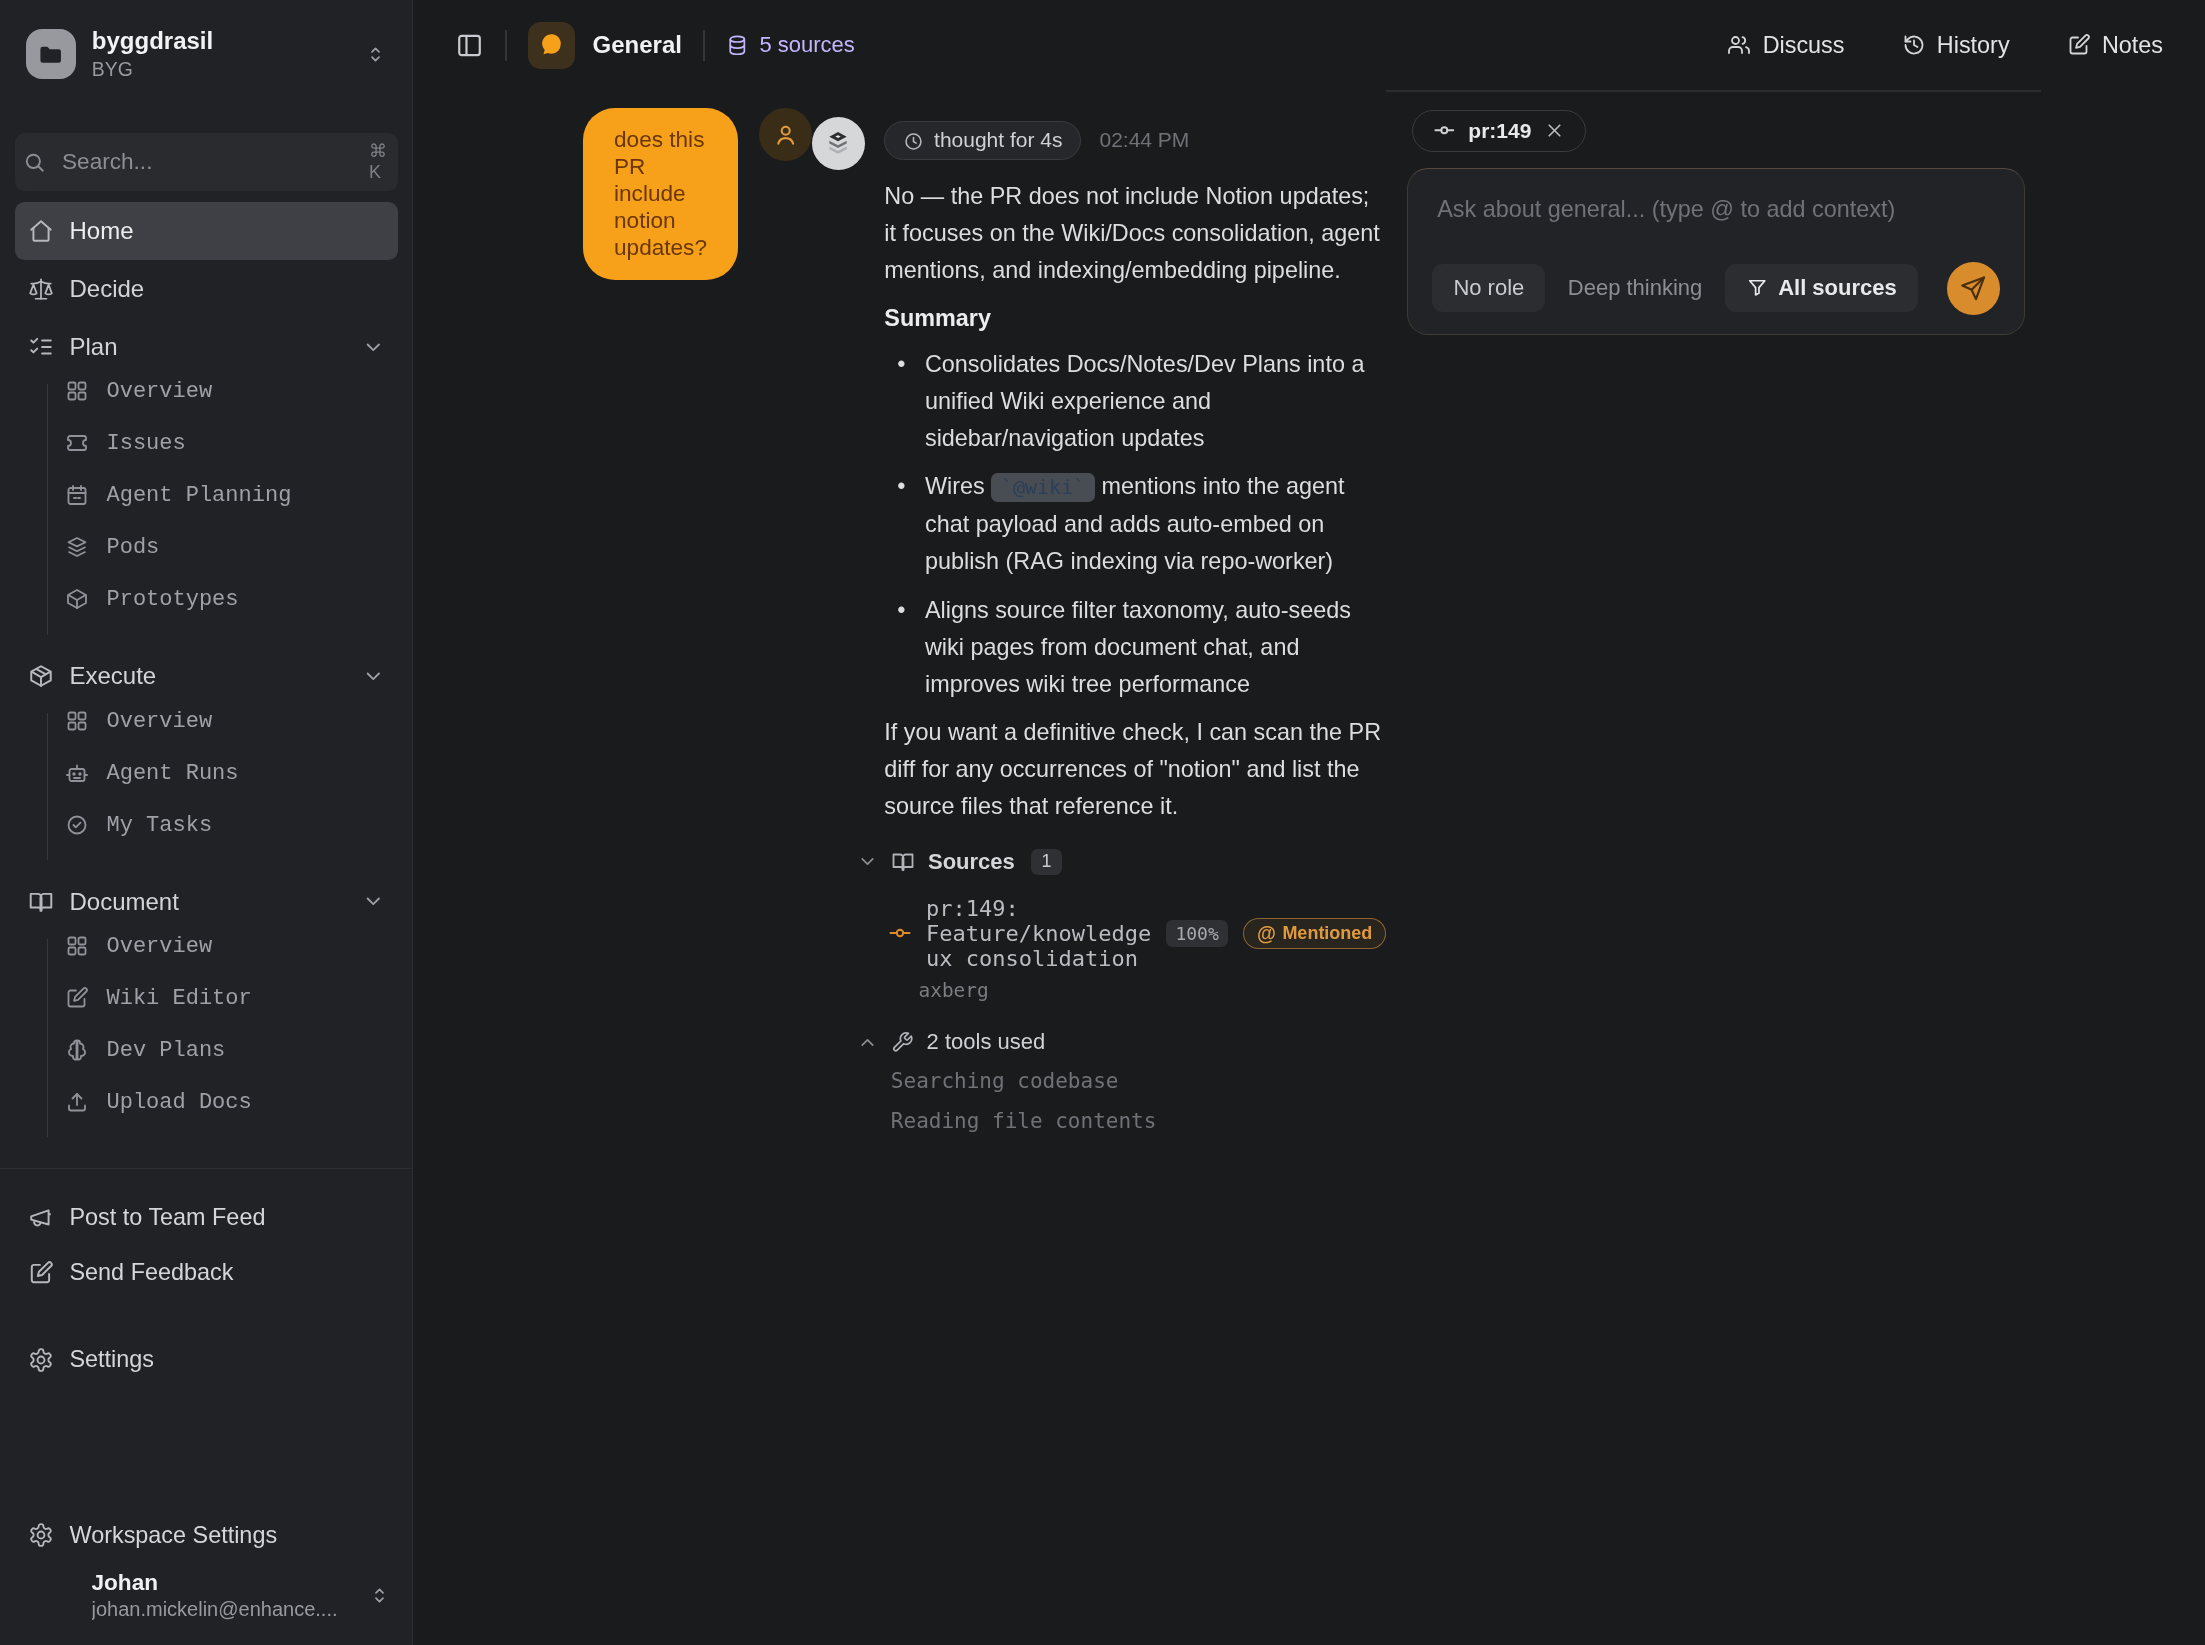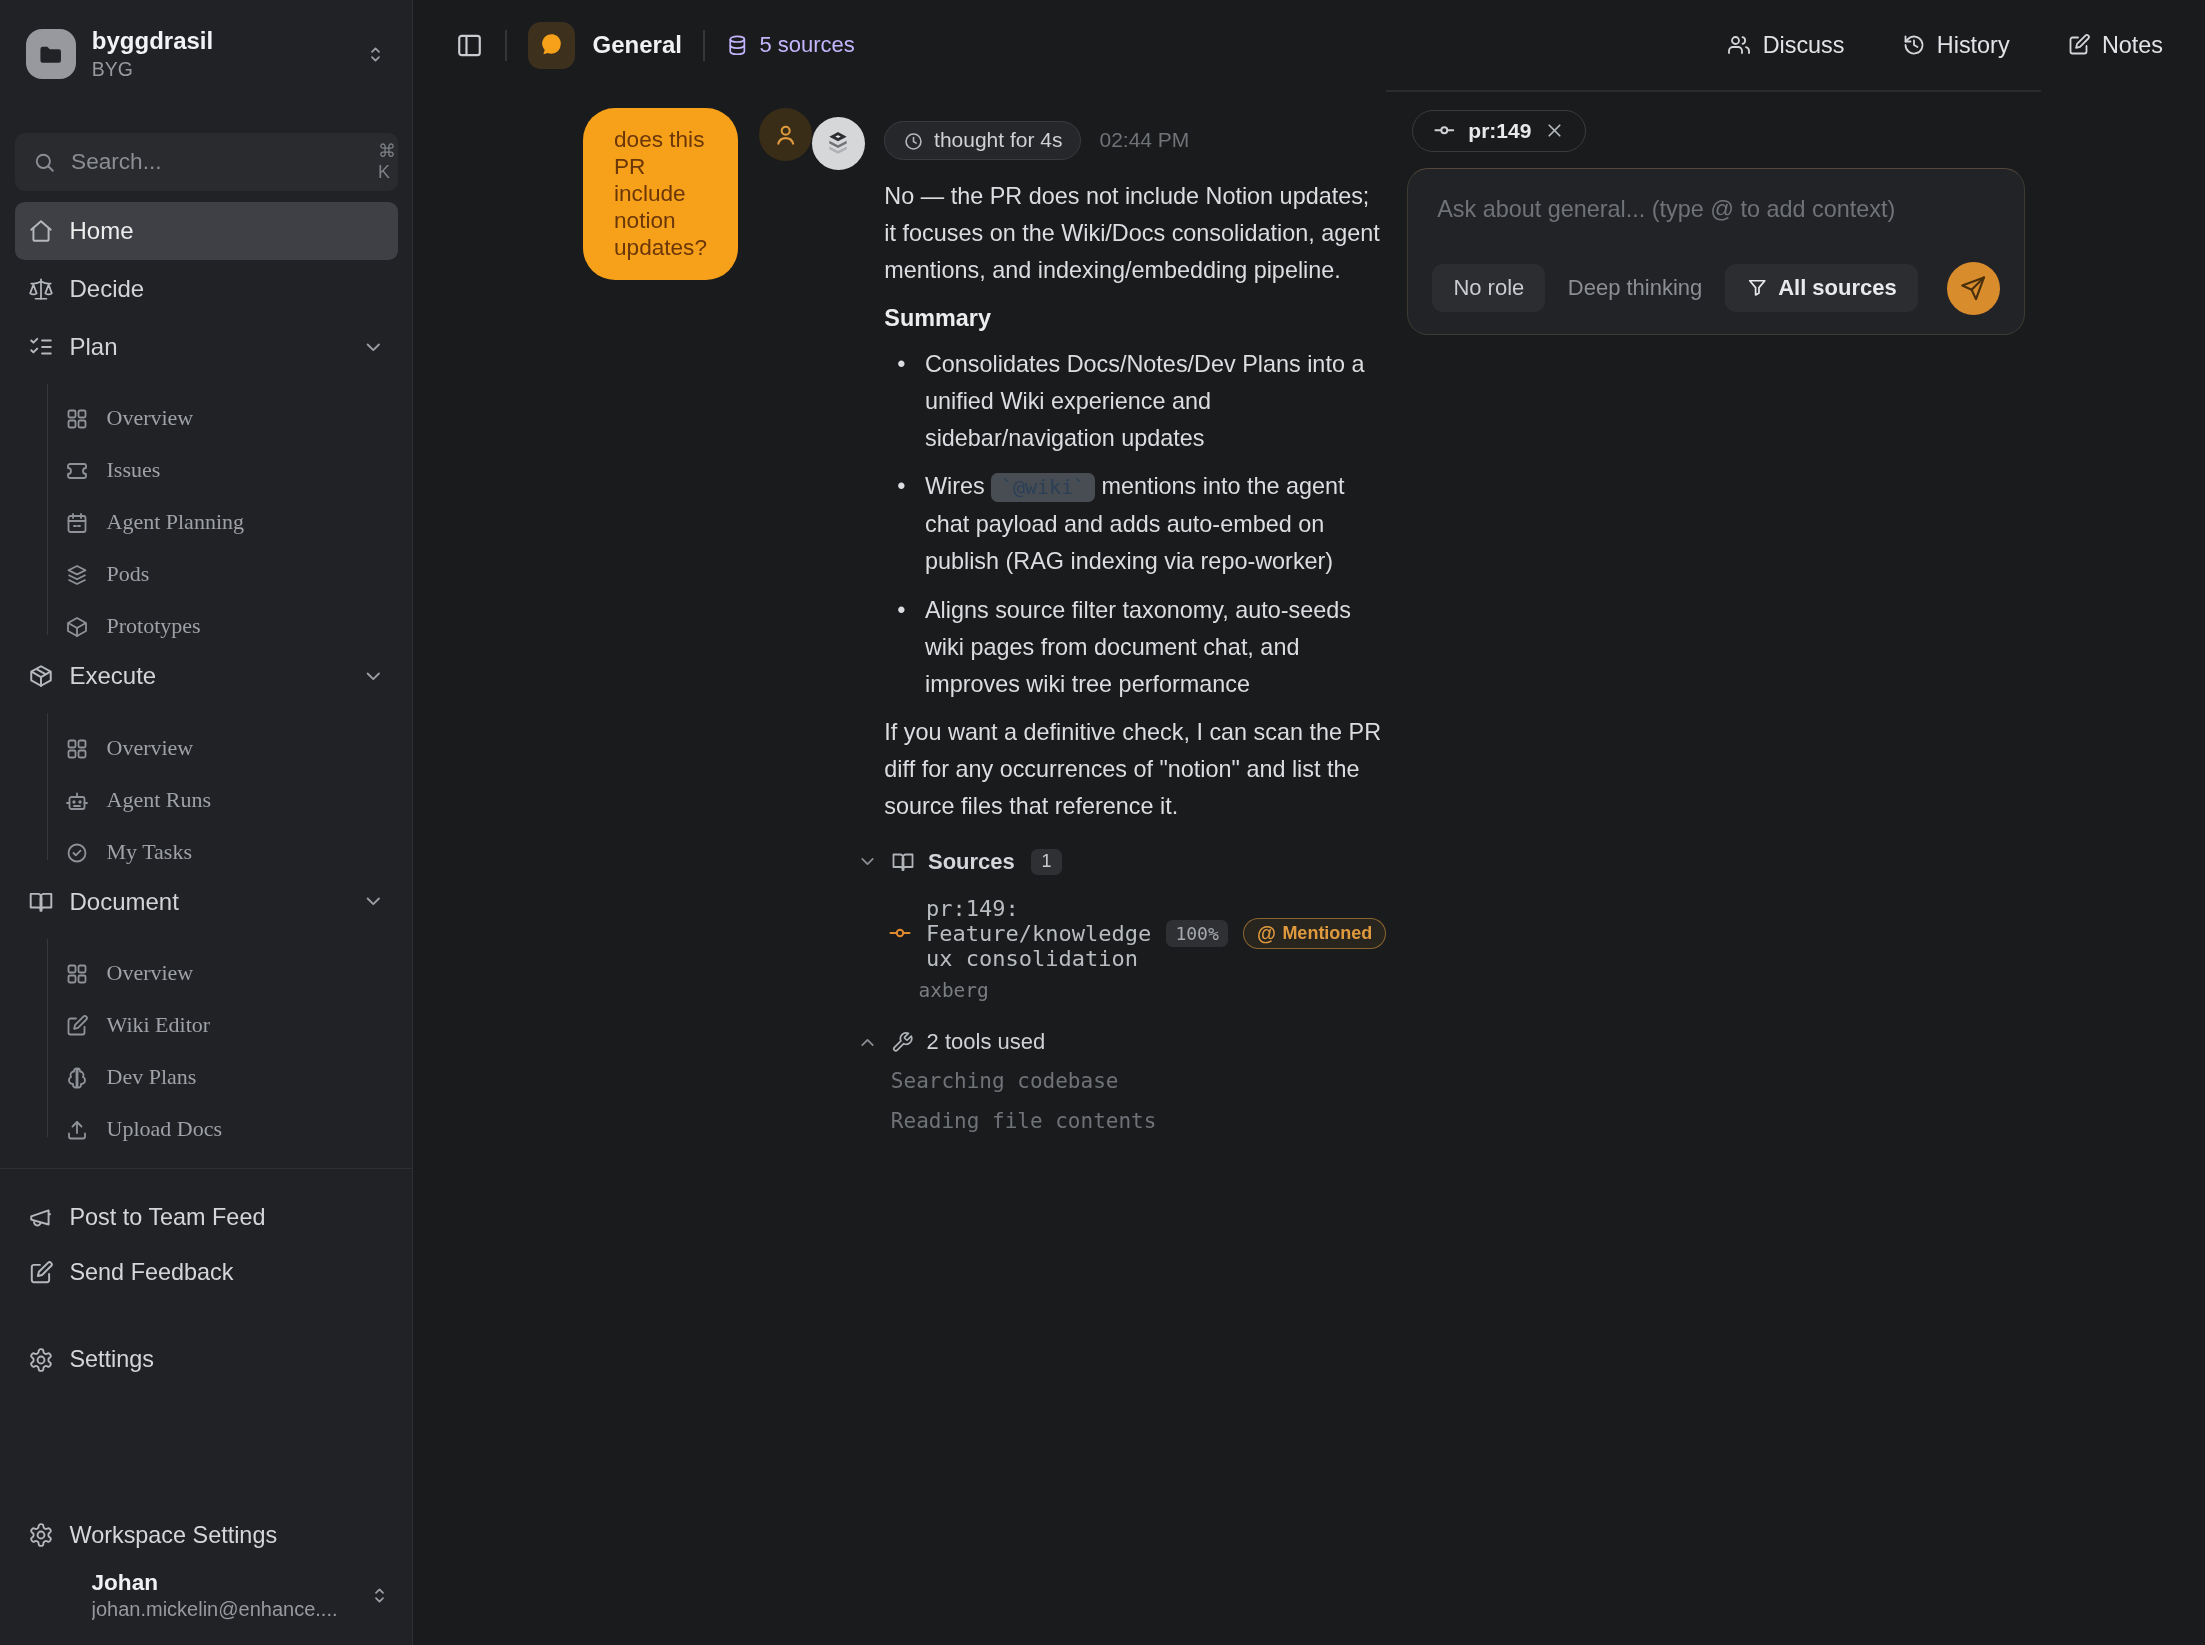--- a/index.html
+++ b/index.html
@@ -18,21 +18,21 @@
   }
   .ws-header { display:flex; align-items:center; gap:16px; padding:4.8px 11.3px 4.8px 11.3px; cursor:pointer; }
   .ws-icon { width:50px; height:50px; border-radius:16px; background:#97999e; display:flex; align-items:center; justify-content:center; }
   .ws-meta { flex:1; line-height:1.2; }
   .ws-name { font-size:24px; font-weight:bold; color:#f2f3f5; }
   .ws-abbr { font-size:19.4px; color:#97999f; margin-top:1.6px; }
   .chev-ud { color:#9b9ea4; }
 
   .search-box {
     margin-top:47px; height:58px; background:#2a2b2f; border-radius:9.7px;
-    display:flex; align-items:center; padding:0 18px; gap:16px; color:#8b8e94;
+    display:flex; align-items:center; padding:0 18px; gap:16px; color:#8b8e94;justify-content:center;
   }
   .search-box input {
     flex:1; background:transparent; border:none; outline:none;
     font-size:22.6px; color:#c9cbd0; font-family:"Liberation Sans", sans-serif;
   }
   .search-box input::placeholder { color:#8b8e94; }
   .kbd { font-size:18px; color:#7d8086; letter-spacing:1.6px; }
 
   .nav { margin-top:11.3px; display:flex; flex-direction:column; }
   .nav-item {
@@ -40,23 +40,23 @@
     gap:16px; padding:0 13px; font-size:24px; color:#d2d4d8; cursor:pointer;
   }
   .nav-item .ic { width:26px; height:26px; color:#b5b8bd; flex:none; display:flex; }
   .nav-item.active { background:#3e4045; color:#eceded; }
   .nav-item .grow { flex:1; }
   .nav-item .chev { color:#9b9ea4; }
 
   .subnav { position:relative; padding-left:50px; margin:3.2px 0 8px 0; }
   .subnav:before { content:""; position:absolute; left:32px; top:4.8px; bottom:4.8px; width:1.6px; background:#37383c; }
   .sub-item {
-    height:52px; display:flex; align-items:flex-end; gap:18px;
+    height:52px; display:flex; align-items:flex-start; gap:18px;
     font-size:22px; color:#9ea1a7; cursor:pointer;
-    font-family:Liberation Serif, serif;
+    font-family:Liberation Mono, monospace;
   }
   .sub-item .ic { width:24px; height:24px; color:#8f9298; flex:none; display:flex; }
 
   .side-div { height:1.6px; background:#2e2f33; margin:18px -14.5px 21px -14.5px; }
 
   .foot-item {
     height:55px; display:flex; align-items:center; gap:16px; padding:0 13px;
     font-size:23.4px; color:#d4d6da; border-radius:9.7px; cursor:pointer;
   }
   .foot-item .ic { width:26px; height:26px; color:#b5b8bd; display:flex; }

